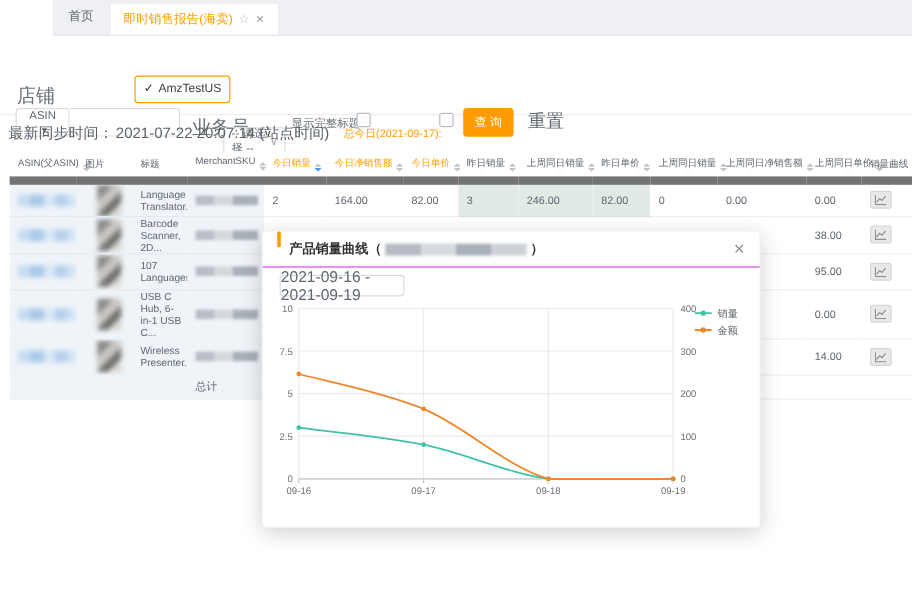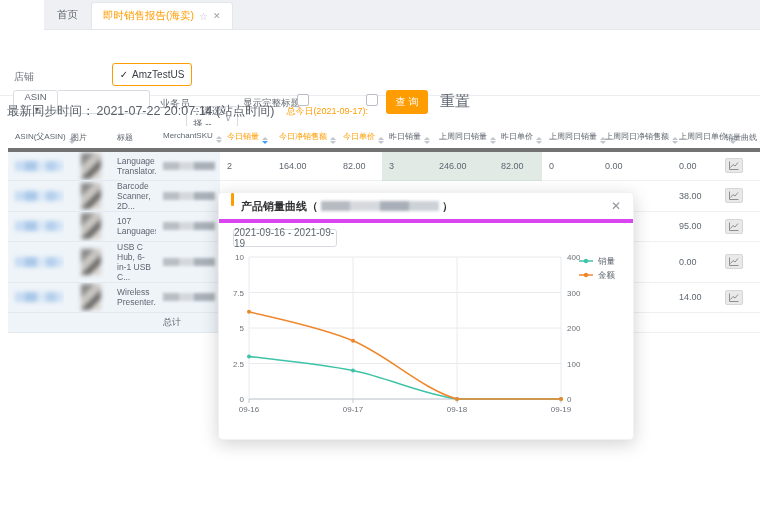--- a/index.html
+++ b/index.html
@@ -13,21 +13,21 @@
   .tab-home { height:30px; line-height:30px; padding:0 13px; font-size:10.5px; color:#5f6770; cursor:pointer; }
   .tab-active { height:27px; display:flex; align-items:center; gap:5px; background:#fff;
     border:1px solid #e3e6ea; border-bottom:none; border-radius:3px 3px 0 0;
     padding:0 11px; font-size:10.5px; color:#ff9c00; cursor:pointer; }
   .tab-star { color:#b9bfc7; font-size:10px; }
   .tab-close { color:#9aa0a8; font-size:9px; }
 
   
   .filters { position:absolute; top:30px; left:0; right:0; height:66px; background:#fff;
     border-bottom:1px solid #ebedf0; font-size:10px; color:#5f6670; }
-  .flabel { position:absolute; font-size:10px; color:#6a7077; }
+  .flabel { position:absolute; font-size:16px; color:#6a7077; }
   .store-label { left:14px; top:40px; }
   .btn { position:absolute; display:flex; align-items:center; justify-content:center;
     background:#fff; border:1px solid #d9dde2; border-radius:3px; font-size:10px; color:#3c4148; cursor:pointer; }
   .btn-store-ca { left:36px; top:33px; width:70px; height:23px; }
   .btn-store-us { left:112px; top:33px; width:80px; height:23px; border-color:#ff9c00; gap:4px; }
   .check-glyph { font-size:10px; color:#303133; }
   .select { position:absolute; display:flex; align-items:center; background:#fff;
     border:1px solid #d9dde2; border-radius:3px; height:24px; font-size:9.5px; color:#5f6670;
     padding:0 6px; justify-content:space-between; cursor:pointer; }
   .sel-type { left:13px; top:60px; width:45px;flex-direction:column; }
@@ -55,21 +55,21 @@
     align-items:center; padding-left:7px; }
   .sync-label, .sync-time { font-size:12.5px; color:#5a6068; }
   .sync-time { margin-left:2px; }
   .today-label { margin-left:12px; font-size:9px; color:#ff9c00; }
   .today-stats { margin-left:5px; font-size:9px; color:#6a7077; white-space:pre; }
 
   
   .table-wrap { position:absolute; top:126px; left:8px; width:752px; }
   table { border-collapse:collapse; table-layout:fixed; width:752px; }
   th { height:24px; text-align:left; font-weight:normal; font-size:8px; color:#5f6670;
-    padding:0 0 0 7px; white-space:nowrap; border-bottom:4px solid #737373; background:#fff; overflow:visible; }
+    padding:0 0 0 7px; white-space:nowrap; border-bottom:7px solid #737373; background:#fff; overflow:visible; }
   th.today { color:#ff9c00; }
   td { height:30px; font-size:9px; color:#5f6670; padding:0 0 0 7px;
     border-bottom:1px solid #eef0f4; vertical-align:middle; background:#fff; overflow:hidden; }
   td.fx { background:#eff4f9; border-bottom-color:#e3e9f0; }
   td.hl { background:#e2eae6; border-bottom-color:#d8e2dc; }
   tr.total td { height:20px; }
   .title-cell { white-space:pre-line; line-height:10px; font-size:8.5px; }
   .sort { display:inline-flex; flex-direction:column; gap:1px; margin-left:3px; vertical-align:-1px; }
   .sort i { display:block; width:0; height:0; border-left:3px solid transparent; border-right:3px solid transparent; }
   .sort .up { border-bottom:3px solid #c0c4cc; }
@@ -84,31 +84,31 @@
   .blur-sku { width:52px; height:8px;
     background:linear-gradient(90deg,#b9bec4 0 30%,#d4d8dc 30% 60%,#aab0b8 60%);
     filter:blur(1.5px); }
   .chart-btn { width:18px; height:15px; background:#e9e9e9; border:1px solid #d6d6d6;
     border-radius:2px; display:flex; align-items:center; justify-content:center; cursor:pointer; padding:0; }
 
   
   .modal { position:absolute; left:218px; top:192px; width:416px; height:248px; background:#fff;
     border-radius:4px; box-shadow:0 4px 18px rgba(0,0,0,.18); border:1px solid #f0f1f3; z-index:10; }
   .modal-header { height:30px; display:flex; padding:0 12px;
-    border-bottom:4px solid #d946ef; }
+    border-bottom:1px solid #d946ef; }
   .modal-accent { width:3px; height:13px; background:#ff9c00; border-radius:1px; margin-right:7px; }
   .modal-title { font-size:11px; color:#303133; font-weight:bold; display:flex; align-items:center; }
   .blur-title-sku { display:inline-block; width:118px; height:10px; margin:0 3px;
     background:linear-gradient(90deg,#b6bbc2 0 25%,#d6dade 25% 50%,#a9afb8 50% 75%,#cdd2d7 75%);
     filter:blur(1.5px); }
   .modal-close { margin-left:auto; font-size:12px; color:#909399; background:none; border:none;
     cursor:pointer; font-family:inherit; }
   .date-range { position:absolute; left:14px; top:36px; width:104px; height:18px;
     border:1px solid #d8dce2; border-radius:3px; display:flex; align-items:center;
-    justify-content:center; font-size:10px; color:#5f6670; cursor:pointer; }
+    justify-content:center; font-size:13px; color:#5f6670; cursor:pointer; }
   #curve-svg { position:absolute; left:0; top:58px; }
   #curve-svg text { font-size:8px; fill:#6b7076; }
   #curve-svg text.lg { font-size:8.5px; fill:#5f6670; }
 </style>
 </head>
 <body>
 
 <div class="page">
 
   <div class="tabbar">

